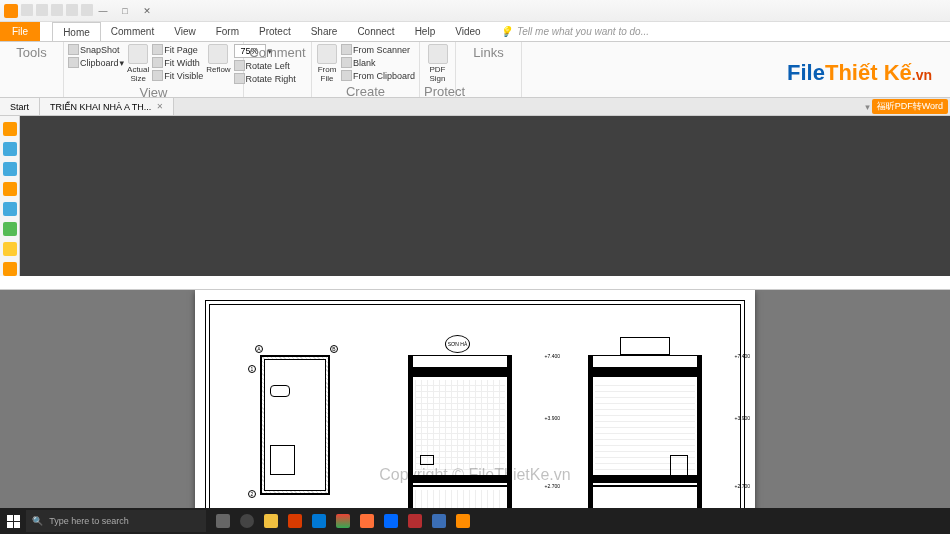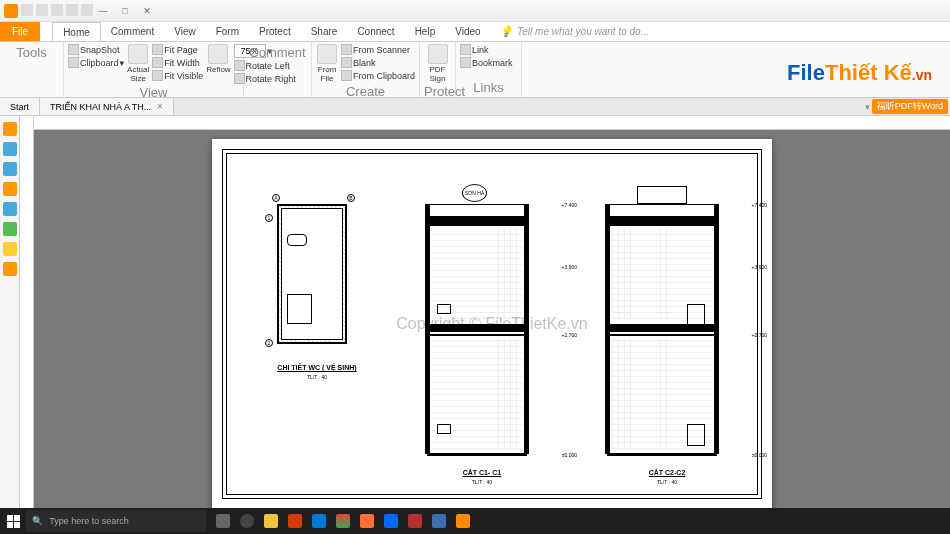--- a/index.html
+++ b/index.html
@@ -40,21 +40,21 @@
 .watermark-logo .vn { color: #d40; font-size: 14px; }
 
 
 .doctabs { height: 18px; background: #e8e8e8; display: flex; align-items: center; font-size: 9px; border-bottom: 1px solid #ccc; position: relative; }
 .doctab { padding: 0 10px; height: 100%; display: flex; align-items: center; gap: 5px; background: #f5f5f5; border-right: 1px solid #ccc; }
 .doctab .x { color: #888; font-size: 8px; }
 .doctabs-right { position: absolute; right: 2px; display: flex; align-items: center; gap: 2px; }
 .pdf2word { background: #ff8c00; color: #fff; padding: 1px 5px; font-size: 9px; border-radius: 2px; }
 
 
-.workspace { height: 402px; display: flex; background: #a16207; position: relative; }
+.workspace { height: 402px; display: flex; background: #404040; position: relative; flex-direction: column; }
 .side-tools { width: 20px; background: #f5f5f5; border-right: 1px solid #ccc; display: flex; flex-direction: column; gap: 6px; padding-top: 6px; align-items: center; }
 .side-tools .st { width: 14px; height: 14px; border-radius: 2px; } .st.blue { background: #4ad; } .st.orange { background: #f90; }
 .st.green { background: #5b5; } .st.yellow { background: #fc3; }
 
 .ruler-v { width: 14px; background: #fff; border-right: 1px solid #ccc; }
 .doc-area { flex: 1; display: flex; flex-direction: column; }
 .ruler-h { height: 14px; background: #fff; border-bottom: 1px solid #ccc; }
 .canvas { flex: 1; background: #7a7a7a; display: flex; justify-content: center; align-items: center; overflow: hidden; position: relative; }
 .page { width: 560px; height: 370px; background: #fff; box-shadow: 0 2px 6px rgba(0,0,0,.5); position: relative; }
 .page-inner { position: absolute; inset: 10px; border: 1.5px solid #000; }
@@ -207,32 +207,20 @@
       <div class="rbtn-big">
           <div class="ico"></div>
           <div class="lbl">PDF
 Sign</div>
         </div>
     </div>
     <div class="rgroup-label">Protect</div>
   </div>
 
   <div class="rgroup" style="width:66px">
-    <div class="rgroup-body">
-      <div class="rcol">
-        <div class="rbtn-sm">
-            <div class="ico-sm"></div>
-            <span>Link</span>
-          </div>
-        <div class="rbtn-sm">
-            <div class="ico-sm"></div>
-            <span>Bookmark</span>
-          </div>
-      </div>
-    </div>
     <div class="rgroup-label">Links</div>
   </div>
 
 
   <div class="watermark-logo">
     <span>File</span><span class="o">Thiết Kế</span><span class="vn">.vn</span>
   </div>
 </div>
 
 <div class="doctabs">

